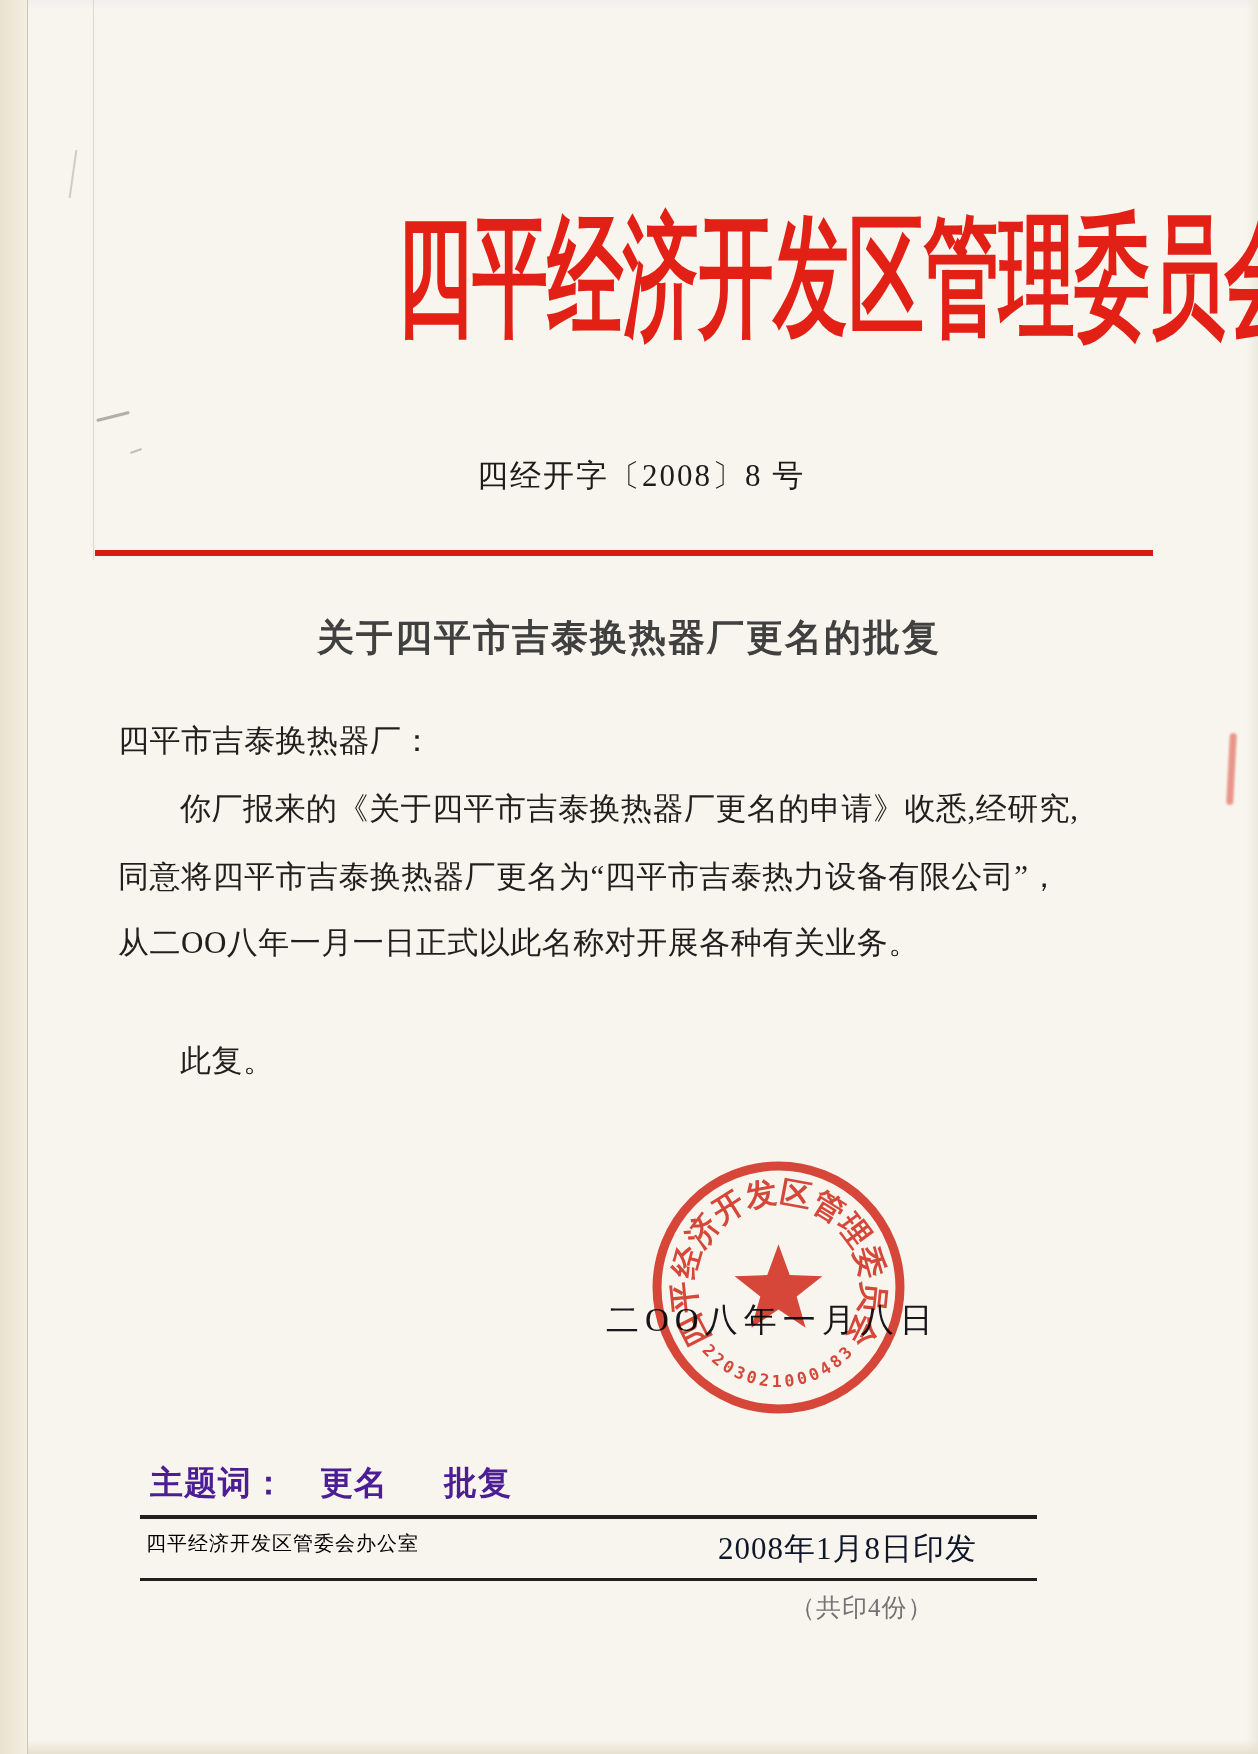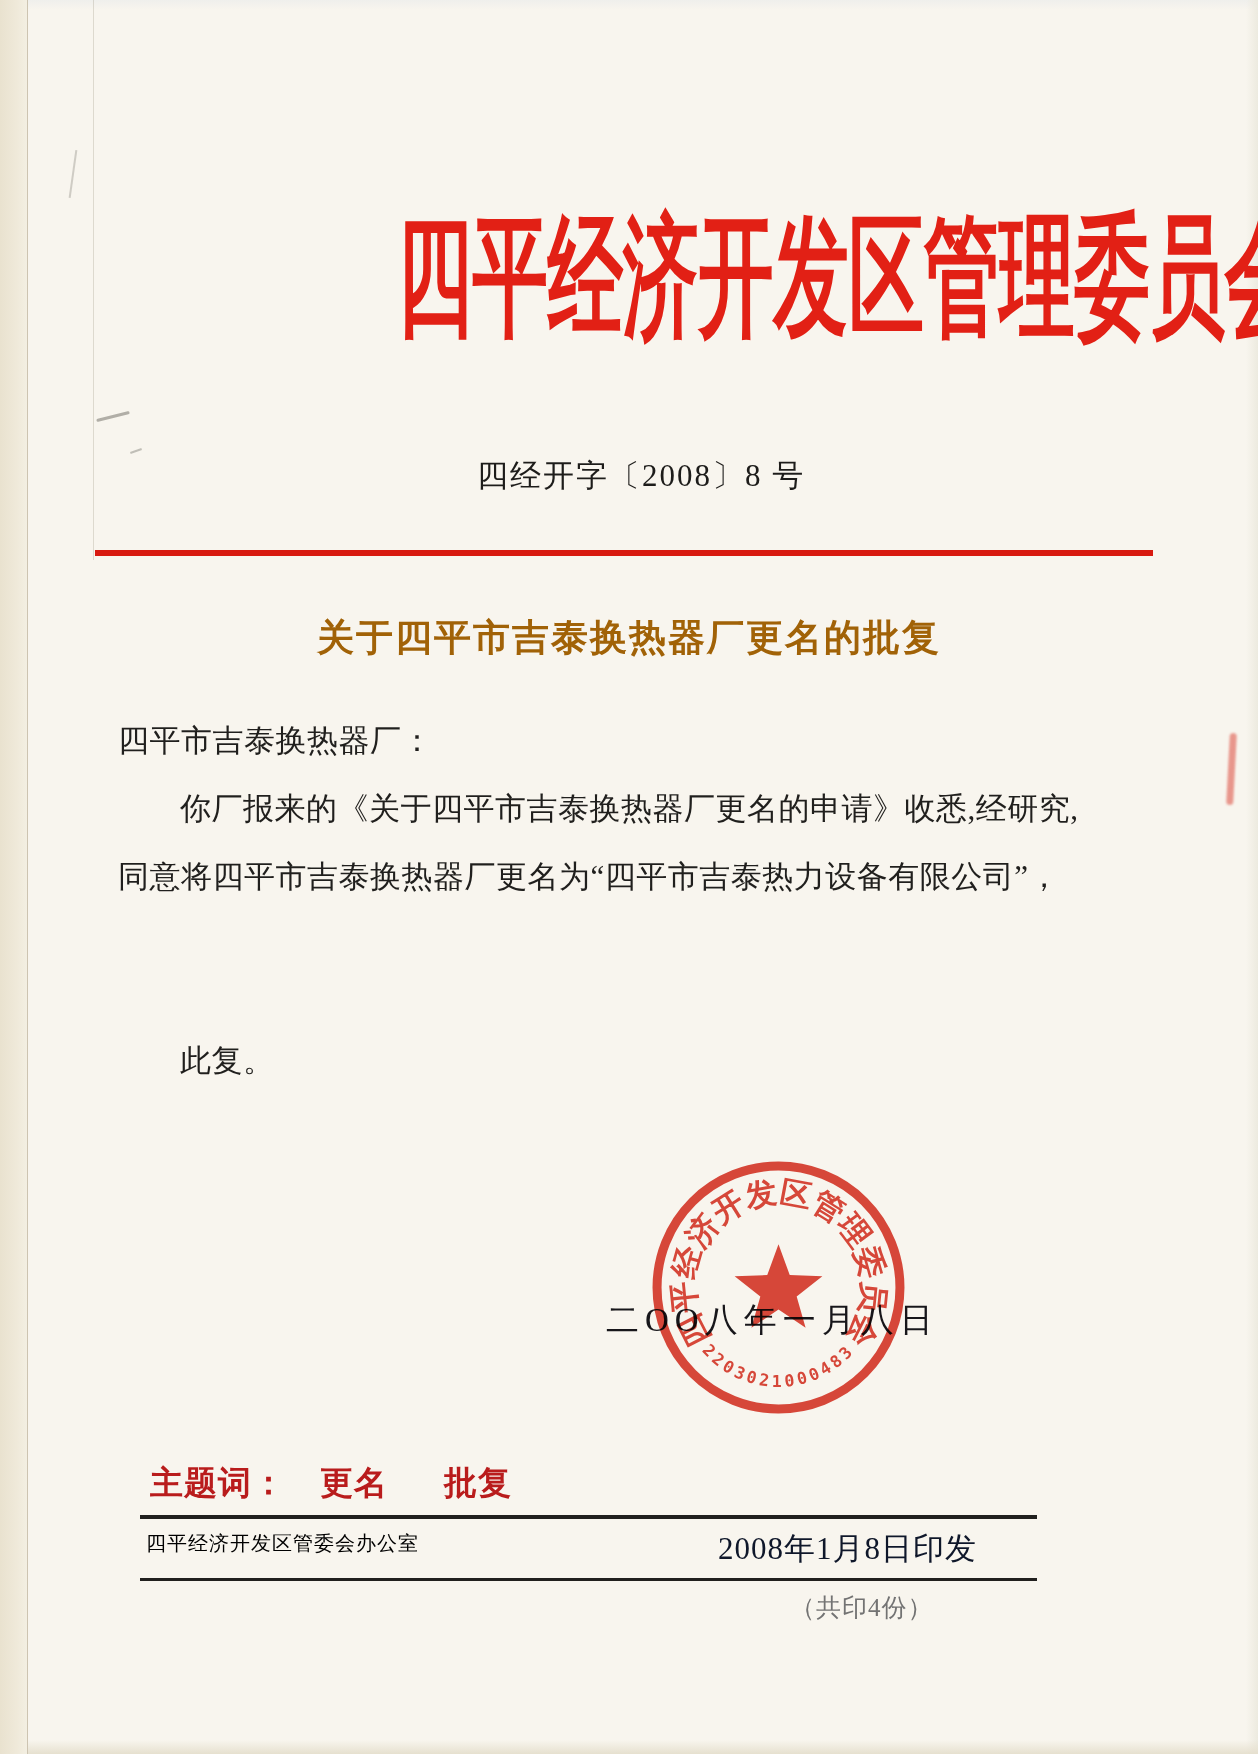--- a/index.html
+++ b/index.html
@@ -44,21 +44,21 @@
     transform:scaleX(0.57);transform-origin:50% 50%;
     letter-spacing:0px;}
   .doc-number{position:absolute;left:0;top:455px;width:100%;text-align:center;
     font-size:31px;letter-spacing:2px;margin-left:12px;}
   .red-rule{position:absolute;left:95px;top:550px;width:1058px;height:6px;
     background:var(--rule-red,#d81a10);}
 
   
   .doc-title{position:absolute;left:0;top:613px;width:100%;text-align:center;
     font-family:"Liberation Sans", sans-serif;font-weight:700;
-    font-size:37px;letter-spacing:2px;color:#a16207;}
+    font-size:37px;letter-spacing:2px;color:#404040;}
   .body-line{position:absolute;left:118px;white-space:nowrap;
     font-size:31px;letter-spacing:.5px;color:#201f1d;}
   .indent{padding-left:62px;}
   .salutation{top:720px;text-align:center;}
   .line-a{top:788px;}
   .line-b{top:856px;}
   .line-c{top:922px;}
   .closing{top:1040px;}
 
   
@@ -70,21 +70,21 @@
   .seal .seal-char{font-family:"Liberation Sans", sans-serif;
     font-size:31px;font-weight:700;fill:var(--seal-red,#d93a2c);
     text-anchor:middle;}
   .seal .seal-num{font-family:"DejaVu Sans Mono", monospace;
     font-size:16.5px;font-weight:700;letter-spacing:3.5px;
     fill:var(--seal-red,#d93a2c);}
 
   
   .subject-row{position:absolute;left:150px;top:1461px;display:flex;
     font-family:"Liberation Sans", sans-serif;font-weight:700;font-size:33px;
-    letter-spacing:1px;color:#b91c1c;}
+    letter-spacing:1px;color:#4c1d95;}
   .subject-label{margin-right:34px;}
   .subject-term{margin-right:56px;}
   .black-rule-1{position:absolute;left:140px;top:1515px;width:897px;height:4px;
     background:#21201e;}
   .black-rule-2{position:absolute;left:140px;top:1578px;width:897px;height:3px;
     background:#21201e;}
   .footer-office{position:absolute;left:146px;top:1530px;font-size:20px;
     letter-spacing:1px;color:#000000;}
   .footer-print-date{position:absolute;left:718px;top:1528px;font-size:31px;
     letter-spacing:1px;color:#0f172a;}
@@ -112,20 +112,21 @@
 
   <div class="doc-number">四经开字〔2008〕8 号</div>
 
   <div class="red-rule"></div>
 
   <div class="doc-title">关于四平市吉泰换热器厂更名的批复</div>
 
   <div class="body-line salutation">四平市吉泰换热器厂：</div>
   <div class="body-line line-b">同意将四平市吉泰换热器厂更名为“四平市吉泰热力设备有限公司”，</div>
   <div class="body-line line-a indent">你厂报来的《关于四平市吉泰换热器厂更名的申请》收悉,经研究,</div>
+  <div class="body-line line-c">从二OO八年一月一日正式以此名称对开展各种有关业务。</div>
   <div class="body-line closing indent">此复。</div>
 
   <div class="signature-date">二OO八年一月八日</div>
 
   <div class="seal">
     <svg viewBox="0 0 262 262" xmlns="http://www.w3.org/2000/svg">
       <circle cx="131" cy="131" r="121" fill="none" stroke="#d93a2c" stroke-width="9"></circle>
       <g id="seal-arc-chars">
           <text x="131" y="47" class="seal-char" transform="rotate(-117 131 131)">四</text>
           <text x="131" y="47" class="seal-char" transform="rotate(-95.72727272727272 131 131)">平</text>

